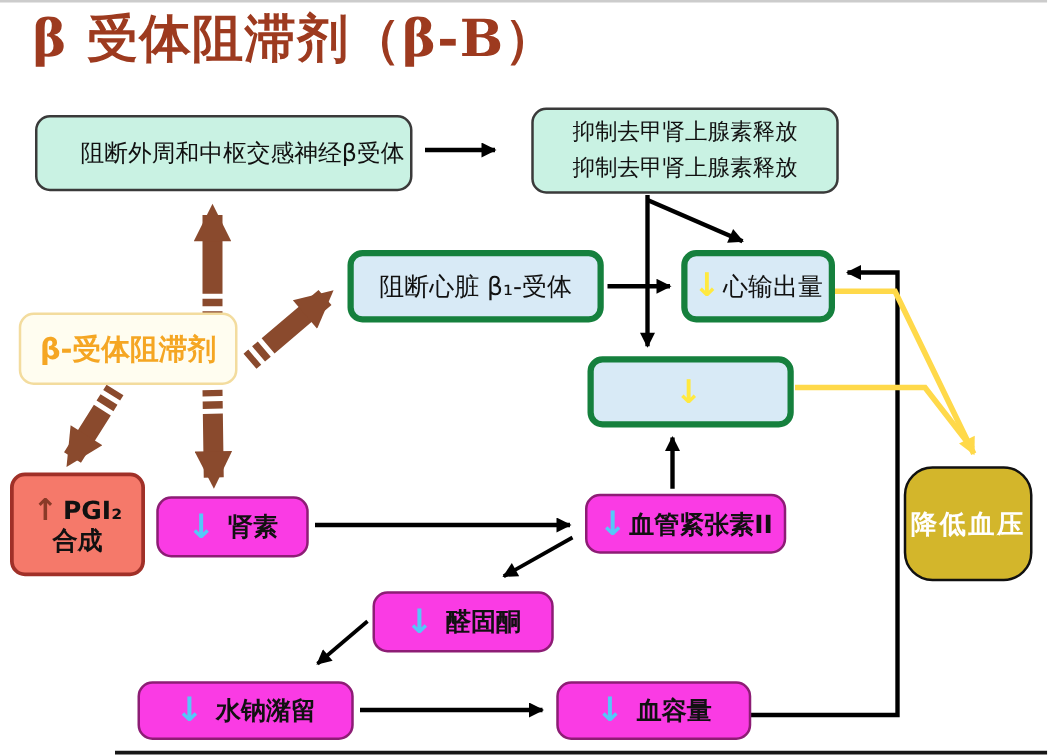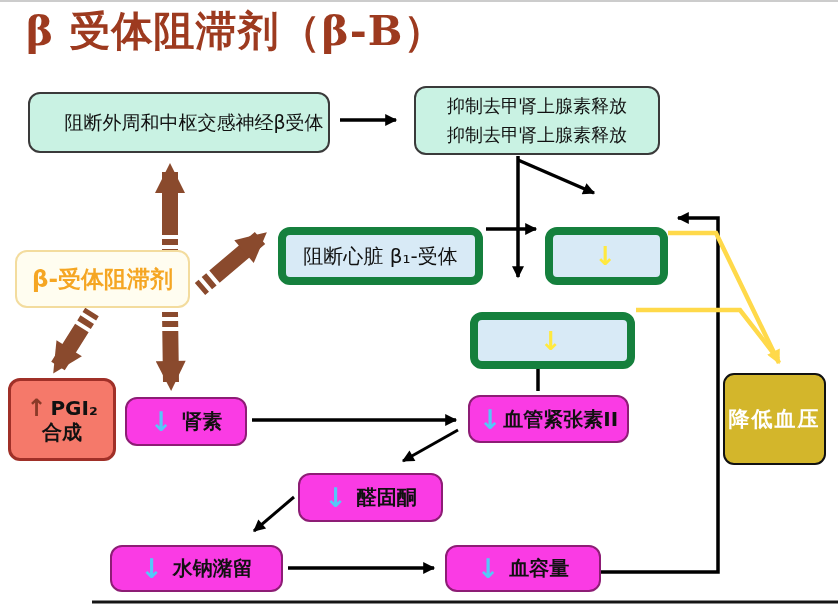--- a/index.html
+++ b/index.html
@@ -11,21 +11,21 @@
     position:absolute;left:26px;top:4px;width:600px;
     font-family:"DejaVu Serif",serif;font-weight:bold;font-size:41px;
     color:var(--title-text);letter-spacing:1px;white-space:nowrap;
   }
   svg.connectors{position:absolute;left:0;top:0;z-index:1;}
   .box{
     position:absolute;z-index:2;box-sizing:border-box;border-radius:12px;
     display:flex;align-items:center;justify-content:center;color:#111;
   }
   .cyan{background:var(--cyan-box-bg);border:2px solid #3a3a3a;font-size:19px;}
-  .blue{background:var(--blue-box-bg);border:8px solid #15803d;font-size:20px;margin-top:27px;}
+  .blue{background:var(--blue-box-bg);border:5px solid #15803d;font-size:20px;}
   .cream{background:var(--cream-box-bg);border:2px solid var(--cream-box-border);
          color:var(--cream-box-text);font-weight:bold;font-size:23px;text-align:center;}
   .salmon{background:var(--salmon-box-bg);border:3px solid var(--salmon-box-border);
           font-weight:bold;font-size:20px;flex-direction:column;line-height:1.2;}
   .magenta{background:var(--magenta-box-bg);border:2px solid var(--magenta-box-border);
            font-weight:bold;font-size:20px;}
   .gold{background:var(--gold-box-bg);border:2px solid #111;
         color:var(--gold-box-text);font-weight:bold;font-size:21px;letter-spacing:2px;}
   .two-line{flex-direction:column;line-height:1.6;font-size:18px;}
   .dn-blue{color:var(--decrease-icon-blue);font-weight:bold;font-size:27px;
@@ -84,31 +84,32 @@
     <line class="ln" x1="288" y1="568" x2="434" y2="568" marker-end="url(#mblack)"></line>
 
     <polyline class="yl" points="668,233 716,233 779,363" marker-end="url(#myellow)"></polyline>
     <polyline class="yl" points="636,310 740,310 778,359"></polyline>
   </svg>
 
   <div class="box cyan" style="left:28px;top:92px;width:302px;height:61px;padding-left:30px;">
     <span>阻断外周和中枢交感神经β受体</span>
   </div>
 
-  <div class="box cyan two-line" style="left:414px;top:86px;width:246px;height:69px;align-items:center;">
+  <div class="box cyan two-line" style="left:425px;top:86px;width:246px;height:69px;align-items:center;">
     <span>抑制去甲肾上腺素释放</span>
     <span>抑制去甲肾上腺素释放</span>
   </div>
 
   <div class="box blue" style="left:278px;top:200px;width:205px;height:58px;">
     <span>阻断心脏 β₁-受体</span>
   </div>
 
   <div class="box blue" style="left:545px;top:200px;width:123px;height:58px;">
     <span class="dn-yellow tight">↓</span>
+    <span>心输出量</span>
   </div>
 
   <div class="box blue" style="left:470px;top:285px;width:165px;height:57px;">
     <span class="dn-yellow">↓</span>
   </div>
 
   <div class="box cream" style="left:15px;top:250px;width:175px;height:58px;">
     <span>β-受体阻滞剂</span>
   </div>
 
@@ -138,17 +139,17 @@
   <div class="box magenta" style="left:110px;top:545px;width:173px;height:47px;">
     <span class="dn-blue">↓</span>
     <span>水钠潴留</span>
   </div>
 
   <div class="box magenta" style="left:445px;top:545px;width:156px;height:47px;">
     <span class="dn-blue">↓</span>
     <span>血容量</span>
   </div>
 
-  <div class="box gold" style="left:723px;top:373px;width:103px;height:92px;border-radius:11px;">
+  <div class="box gold" style="left:723px;top:373px;width:103px;height:92px;border-radius:23px;">
     <span>降低血压</span>
   </div>
 
 </div>
 
 </body></html>

